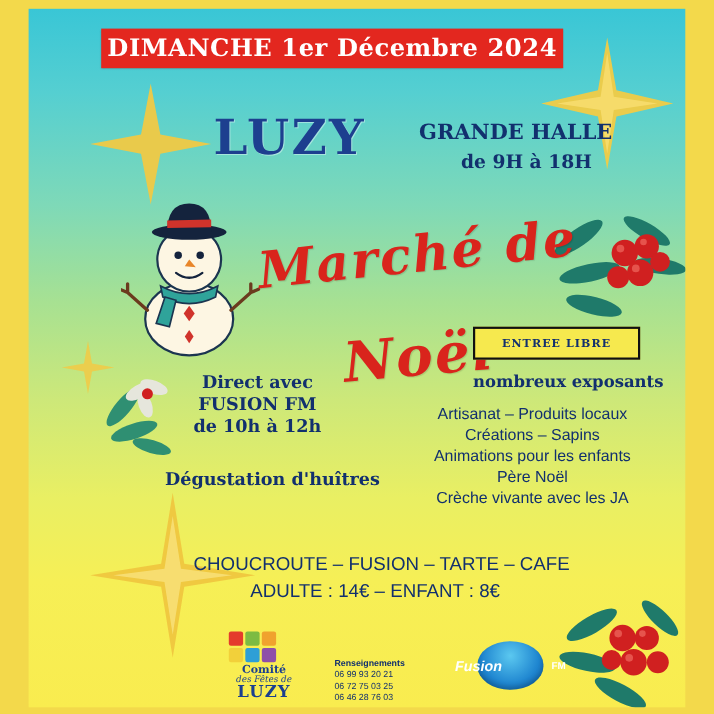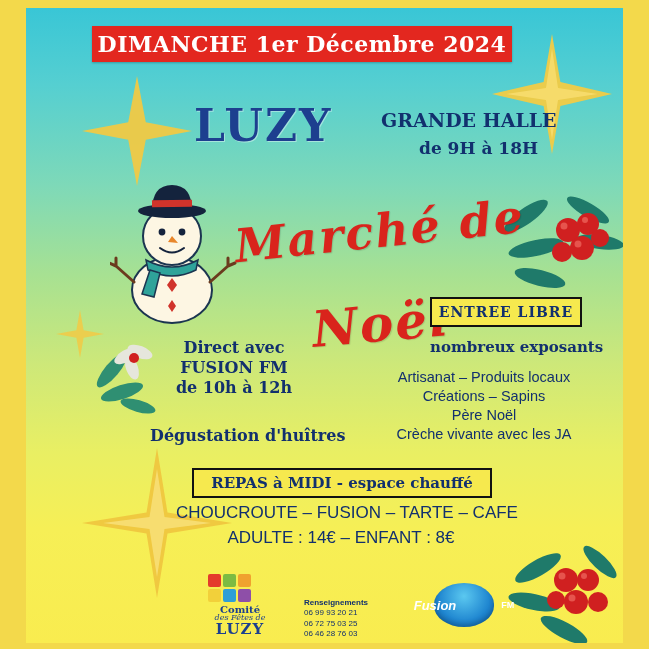--- a/index.html
+++ b/index.html
@@ -146,21 +146,21 @@
     height: 26px;
     border: 2px solid #111111;
     background: #f6e94e;
     display: flex;
     align-items: center;
     justify-content: center;
   }
   .entree-box span {
     font-family: "DejaVu Serif", serif;
     font-weight: bold;
-    font-size: 14px;
+    font-size: 10px;
     color: #12306e;
     letter-spacing: 1px;
   }
 
   .nombreux {
     position: absolute;
     left: 404px;
     top: 330px;
     font-family: "DejaVu Serif", serif;
     font-weight: bold;
@@ -515,35 +515,33 @@
 
     <div class="entree-box">
       <span>ENTREE  LIBRE</span>
     </div>
 
     <div class="nombreux">nombreux exposants</div>
 
     <div class="activities">
       <div>Artisanat – Produits locaux</div>
       <div>Créations – Sapins</div>
+      <div>Animations pour les enfants</div>
       <div>Père Noël</div>
       <div>Crèche vivante avec les JA</div>
     </div>
 
     <div class="direct">
       <div class="l1">Direct avec</div>
       <div class="l2">FUSION FM</div>
       <div class="l3">de 10h à 12h</div>
     </div>
 
     <div class="huitres">Dégustation d'huîtres</div>
 
-    <div class="repas-box">
-      <span>REPAS à MIDI - espace chauffé</span>
-    </div>
 
     <div class="menu">
       <div class="m1">CHOUCROUTE – FUSION – TARTE – CAFE</div>
       <div class="m2">ADULTE : 14€  –  ENFANT : 8€</div>
     </div>
 
     <div class="comite">
       <div class="squares">
         <div class="sq" style="left:0px;  top:0px;  background:#e43b2c;"></div>
         <div class="sq" style="left:15px; top:0px;  background:#7dbb42;"></div>

